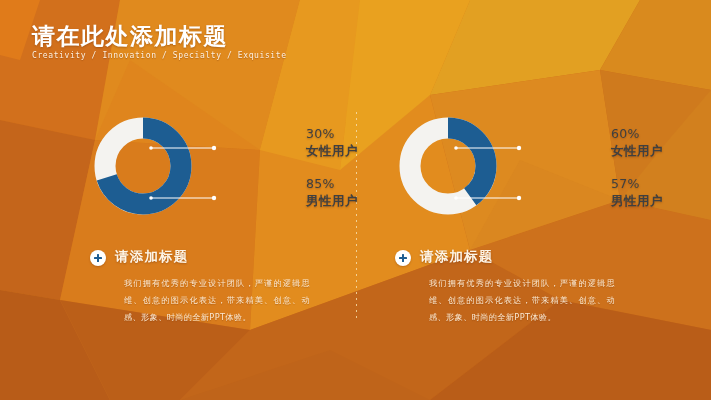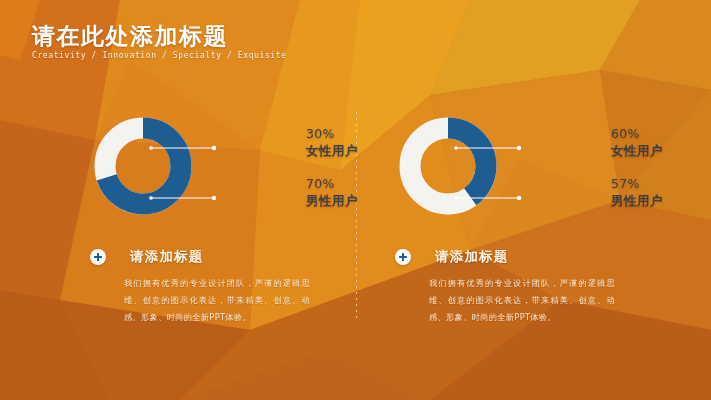--- a/index.html
+++ b/index.html
@@ -119,22 +119,22 @@
 
   
   .text-section {
     position: absolute;
     left: 2px;
     top: 138px;
     width: 300px;
   }
   .head-row {
     display: flex;
-    align-items: center;
-    gap: 24px;
+    align-items: flex-end;
+    gap: 9px;
     font-family: Liberation Mono, monospace;
   }
   .plus-badge {
     width: 16px;
     height: 16px;
     border-radius: 50%;
     background: #ffffff;
     position: relative;
     flex: 0 0 auto;
     box-shadow: 0 1px 2px rgba(120,55,10,.35);
@@ -235,21 +235,21 @@
           <circle cx="126" cy="88" r="2.2" fill="#ffffff"></circle>
         </svg>
       </div>
 
       <div class="callouts">
         <div class="callout top">
           <div class="pct">30%</div>
           <div class="cap">女性用户</div>
         </div>
         <div class="callout bottom">
-          <div class="pct">70%</div>
+          <div class="pct">85%</div>
           <div class="cap">男性用户</div>
         </div>
       </div>
 
       <div class="text-section">
         <div class="head-row">
           <span class="plus-badge"></span>
           <span class="sec-title">请添加标题</span>
         </div>
         <div class="sec-body">我们拥有优秀的专业设计团队，严谨的逻辑思维、创意的图示化表达，带来精美、创意、动感、形象、时尚的全新PPT体验。</div>

